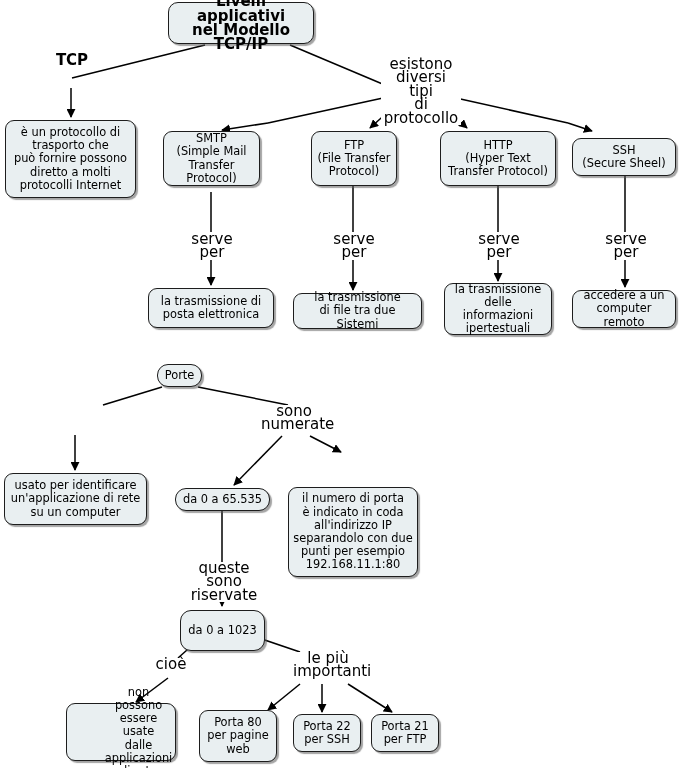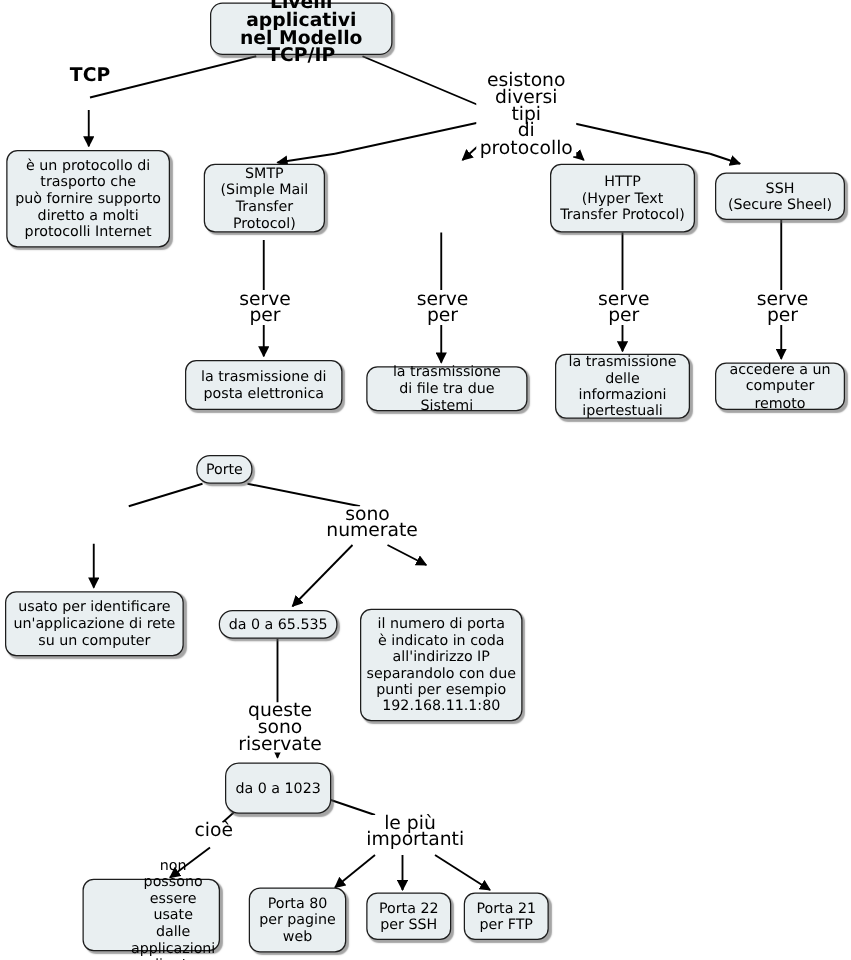--- a/index.html
+++ b/index.html
@@ -139,28 +139,31 @@
 nel Modello TCP/IP</div>
 
   <div class="label bold" style="left:51px; top:54px; width:40px;">TCP</div>
 
   <div class="label" style="left:381px; top:58px; width:78px;">esistono
 diversi tipi
 di protocollo</div>
 
   <div class="node" style="left:5px; top:120px; width:131px; height:78px;">è un protocollo di
 trasporto che
-può fornire supporto
+può fornire possono
 diretto a molti
 protocolli Internet</div>
 
   <div class="node" style="left:163px; top:131px; width:97px; height:55px;">SMTP
 (Simple Mail
 Transfer Protocol)</div>
 
+  <div class="node" style="left:311px; top:131px; width:86px; height:55px;">FTP
+(File Transfer
+Protocol)</div>
 
   <div class="node" style="left:440px; top:131px; width:116px; height:55px;">HTTP
 (Hyper Text
 Transfer Protocol)</div>
 
   <div class="node" style="left:572px; top:138px; width:104px; height:38px;">SSH
 (Secure Sheel)</div>
 
   <div class="label" style="left:180px; top:233px; width:62px;">serve per</div>
   <div class="label" style="left:322px; top:233px; width:62px;">serve per</div>

